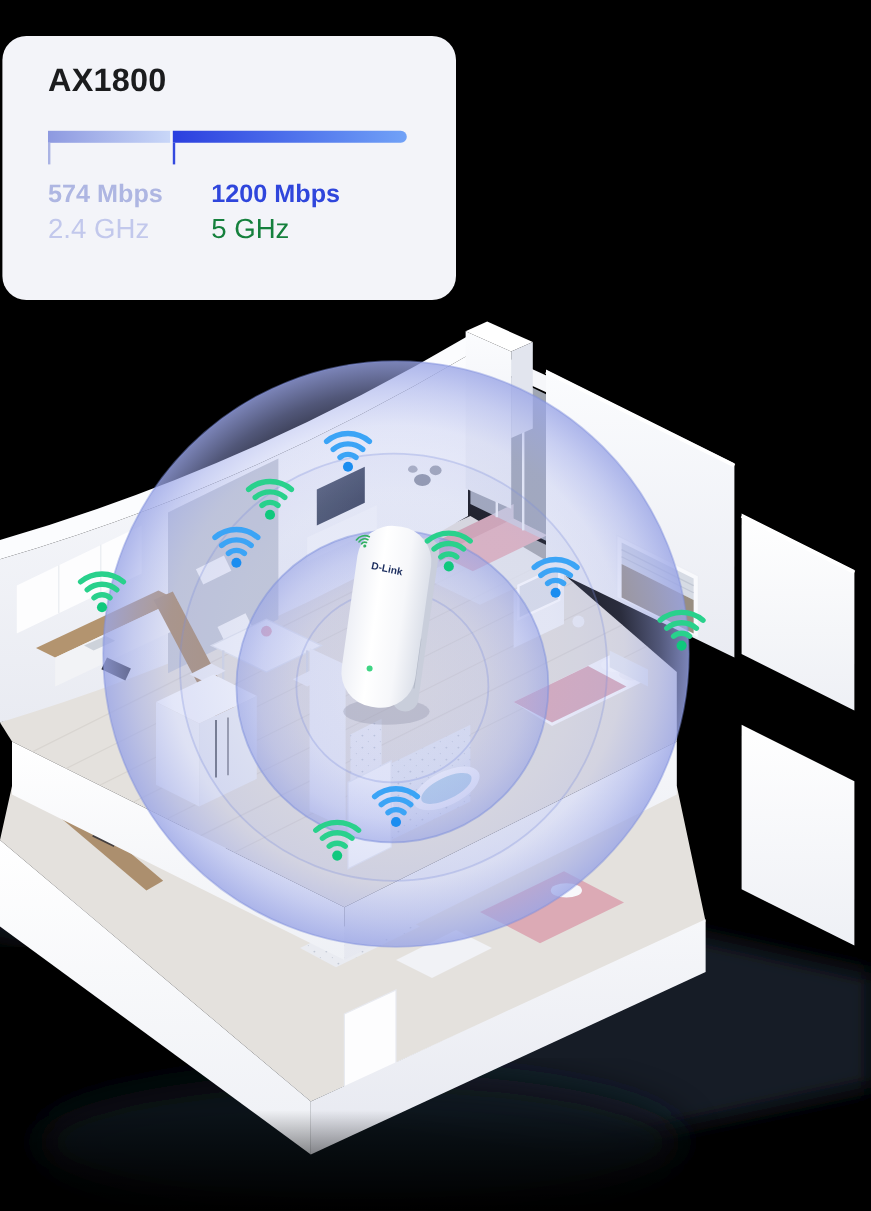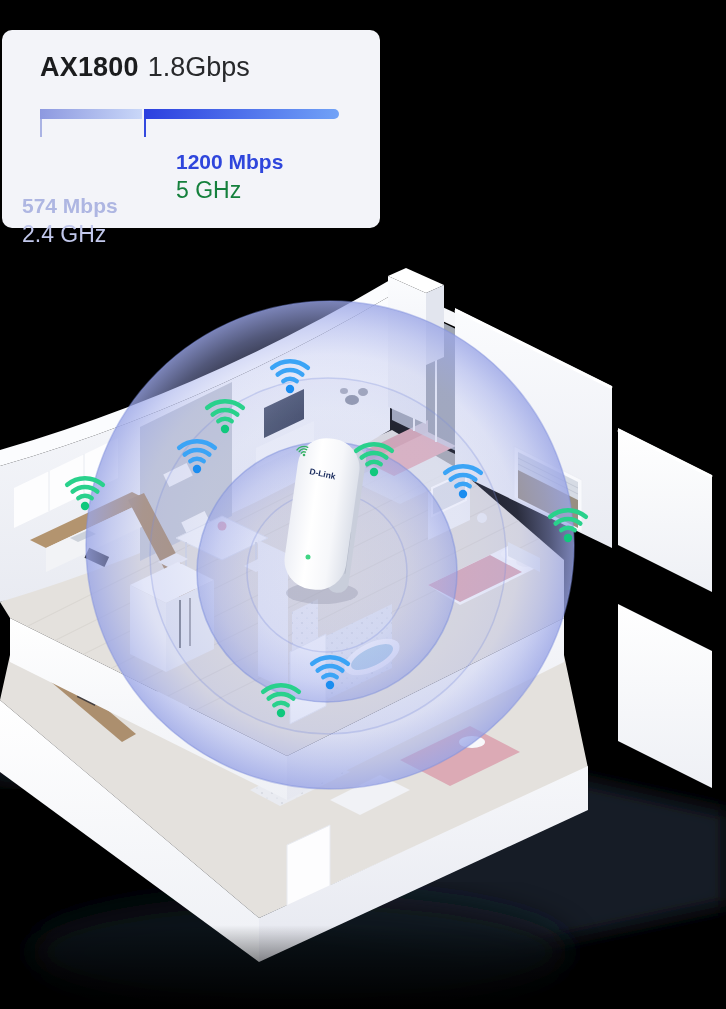--- a/index.html
+++ b/index.html
@@ -1,22 +1,22 @@
 <!DOCTYPE html>
 <html><head>
 <meta charset="utf-8">
 <style>
   html,body{margin:0;padding:0;background:#000;}
   .stage{position:relative;width:726px;height:1009px;overflow:hidden;background:#000;
          font-family:"Liberation Sans",sans-serif;}
   .stage svg{position:absolute;left:0;top:0;}
 
   
-  .spec-card{position:absolute;left:2px;top:30px;width:378px;height:198px;
-             background:#f3f4f9;border-radius:10px;}
+  .spec-card{position:absolute;left:2px;top:30px;width:378px;height:220px;
+             background:#f3f4f9;border-radius:20px;}
   .card-title{position:absolute;left:38px;top:22px;display:flex;align-items:baseline;gap:9px;}
   .card-model{font-size:27px;font-weight:800;color:#1b1c1e;letter-spacing:.2px;}
   .card-speed{font-size:27px;font-weight:400;color:#27282b;}
   .band-bar{position:absolute;left:38px;top:79px;height:10px;display:flex;}
   .band-bar .seg{height:10px;}
   .band-bar .seg.last{border-radius:0 5px 5px 0;}
   .band-bar .gap{width:2px;height:10px;background:#f3f4f9;}
   .bar-tick{position:absolute;top:89px;width:2px;height:18px;}
   .band-labels{position:absolute;top:118px;left:0;width:100%;}
   .band-col{position:absolute;top:0;}
@@ -291,33 +291,32 @@
     <circle r="2.9" fill="#10c87d"></circle>
         </g>
       </g>
 
   <rect x="0" y="925" width="726" height="84" fill="url(#fadeBlack)"></rect>
 </svg>
 
 <div class="spec-card">
   <div class="card-title">
     <span class="card-model">AX1800</span>
-    <span class="card-speed">1.8Gbps</span>
   </div>
 
   <div class="band-bar">
     <div class="seg" style="width: 102px; background: linear-gradient(90deg, rgb(141, 153, 224), rgb(201, 215, 248));"></div>
     <div class="gap"></div>
     <div class="seg last" style="width: 195px; background: linear-gradient(90deg, rgb(43, 63, 223), rgb(113, 162, 247));"></div>
   </div>
   <div class="bar-tick" style="left: 38px; background: rgb(170, 179, 228);"></div>
   <div class="bar-tick" style="left: 142px; background: rgb(51, 73, 223);"></div>
 
   <div class="band-labels">
-    <div class="band-col" style="left: 20px; margin-top: 44px;">
+    <div class="band-col" style="left: 38px;">
       <div class="throughput" style="color: rgb(174, 182, 226);">574 Mbps</div>
       <div class="band-name" style="color: rgb(194, 200, 236);">2.4 GHz</div>
     </div>
     <div class="band-col" style="left: 142px; margin-left: 32px;">
       <div class="throughput" style="color: rgb(47, 70, 220);">1200 Mbps</div>
       <div class="band-name" style="color: #15803d;">5 GHz</div>
     </div>
   </div>
 </div>
 

